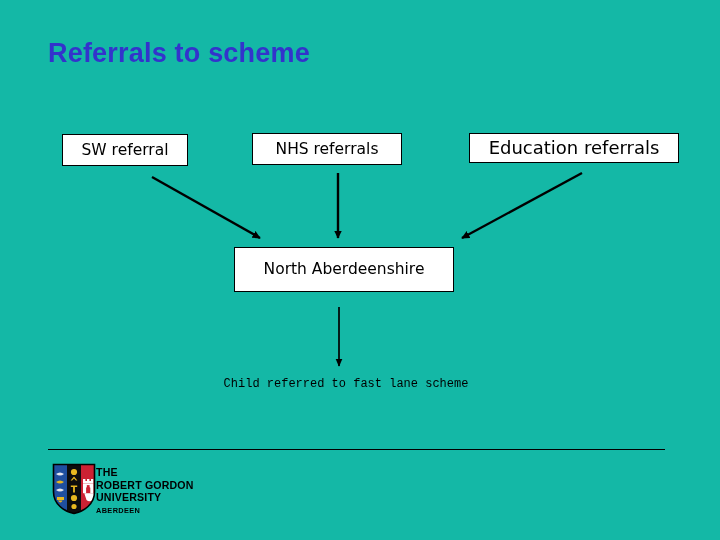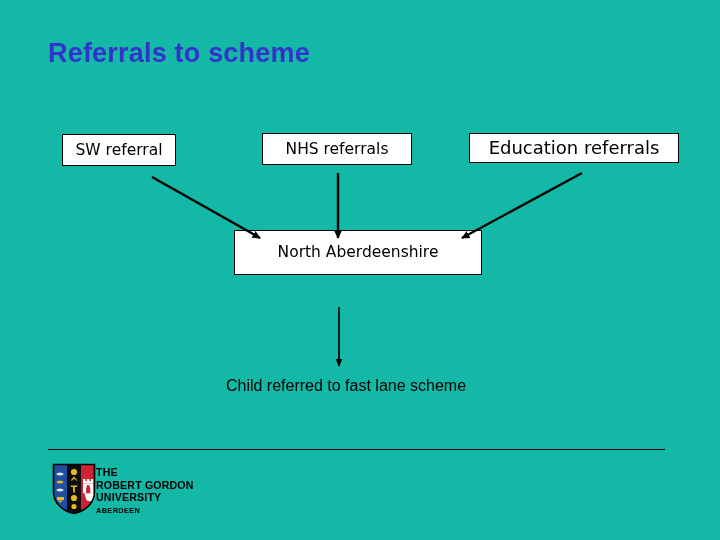--- a/index.html
+++ b/index.html
@@ -50,60 +50,60 @@
     font-size: 15.5px;
     line-height: 1.18;
     color: #000000;
     white-space: pre-line;
   }
 
   
   #node-sw {
     left: 62px;
     top: 134px;
-    width: 114px;
+    width: 126px;
     height: 32px;
   }
   #node-nhs {
-    left: 262px;
+    left: 252px;
     top: 133px;
     width: 150px;
     height: 32px;
   }
   #node-education {
     left: 469px;
     top: 133px;
     width: 210px;
     height: 30px;
     font-size: 18px;
   }
 
   
   #node-assessment {
     left: 234px;
-    top: 230px;
-    width: 248px;
+    top: 247px;
+    width: 220px;
     height: 45px;
     padding: 0 4px;
     flex-direction: column;
     justify-content: center;
   }
   #node-assessment .line {
     display: block;
   }
 
   
   #node-outcome {
     position: absolute;
     left: 0;
     right: 0;
     top: 377px;
     text-align: center;
-    font-family: Liberation Sans, sans-serif;
-    font-size: 16px;
+    font-family: Liberation Mono, monospace;
+    font-size: 12px;
     color: #000000;
   }
   #node-outcome-inner {
     display: inline-block;
     transform: translateX(-14px);
   }
 
   
   #arrow-layer {
     position: absolute;

